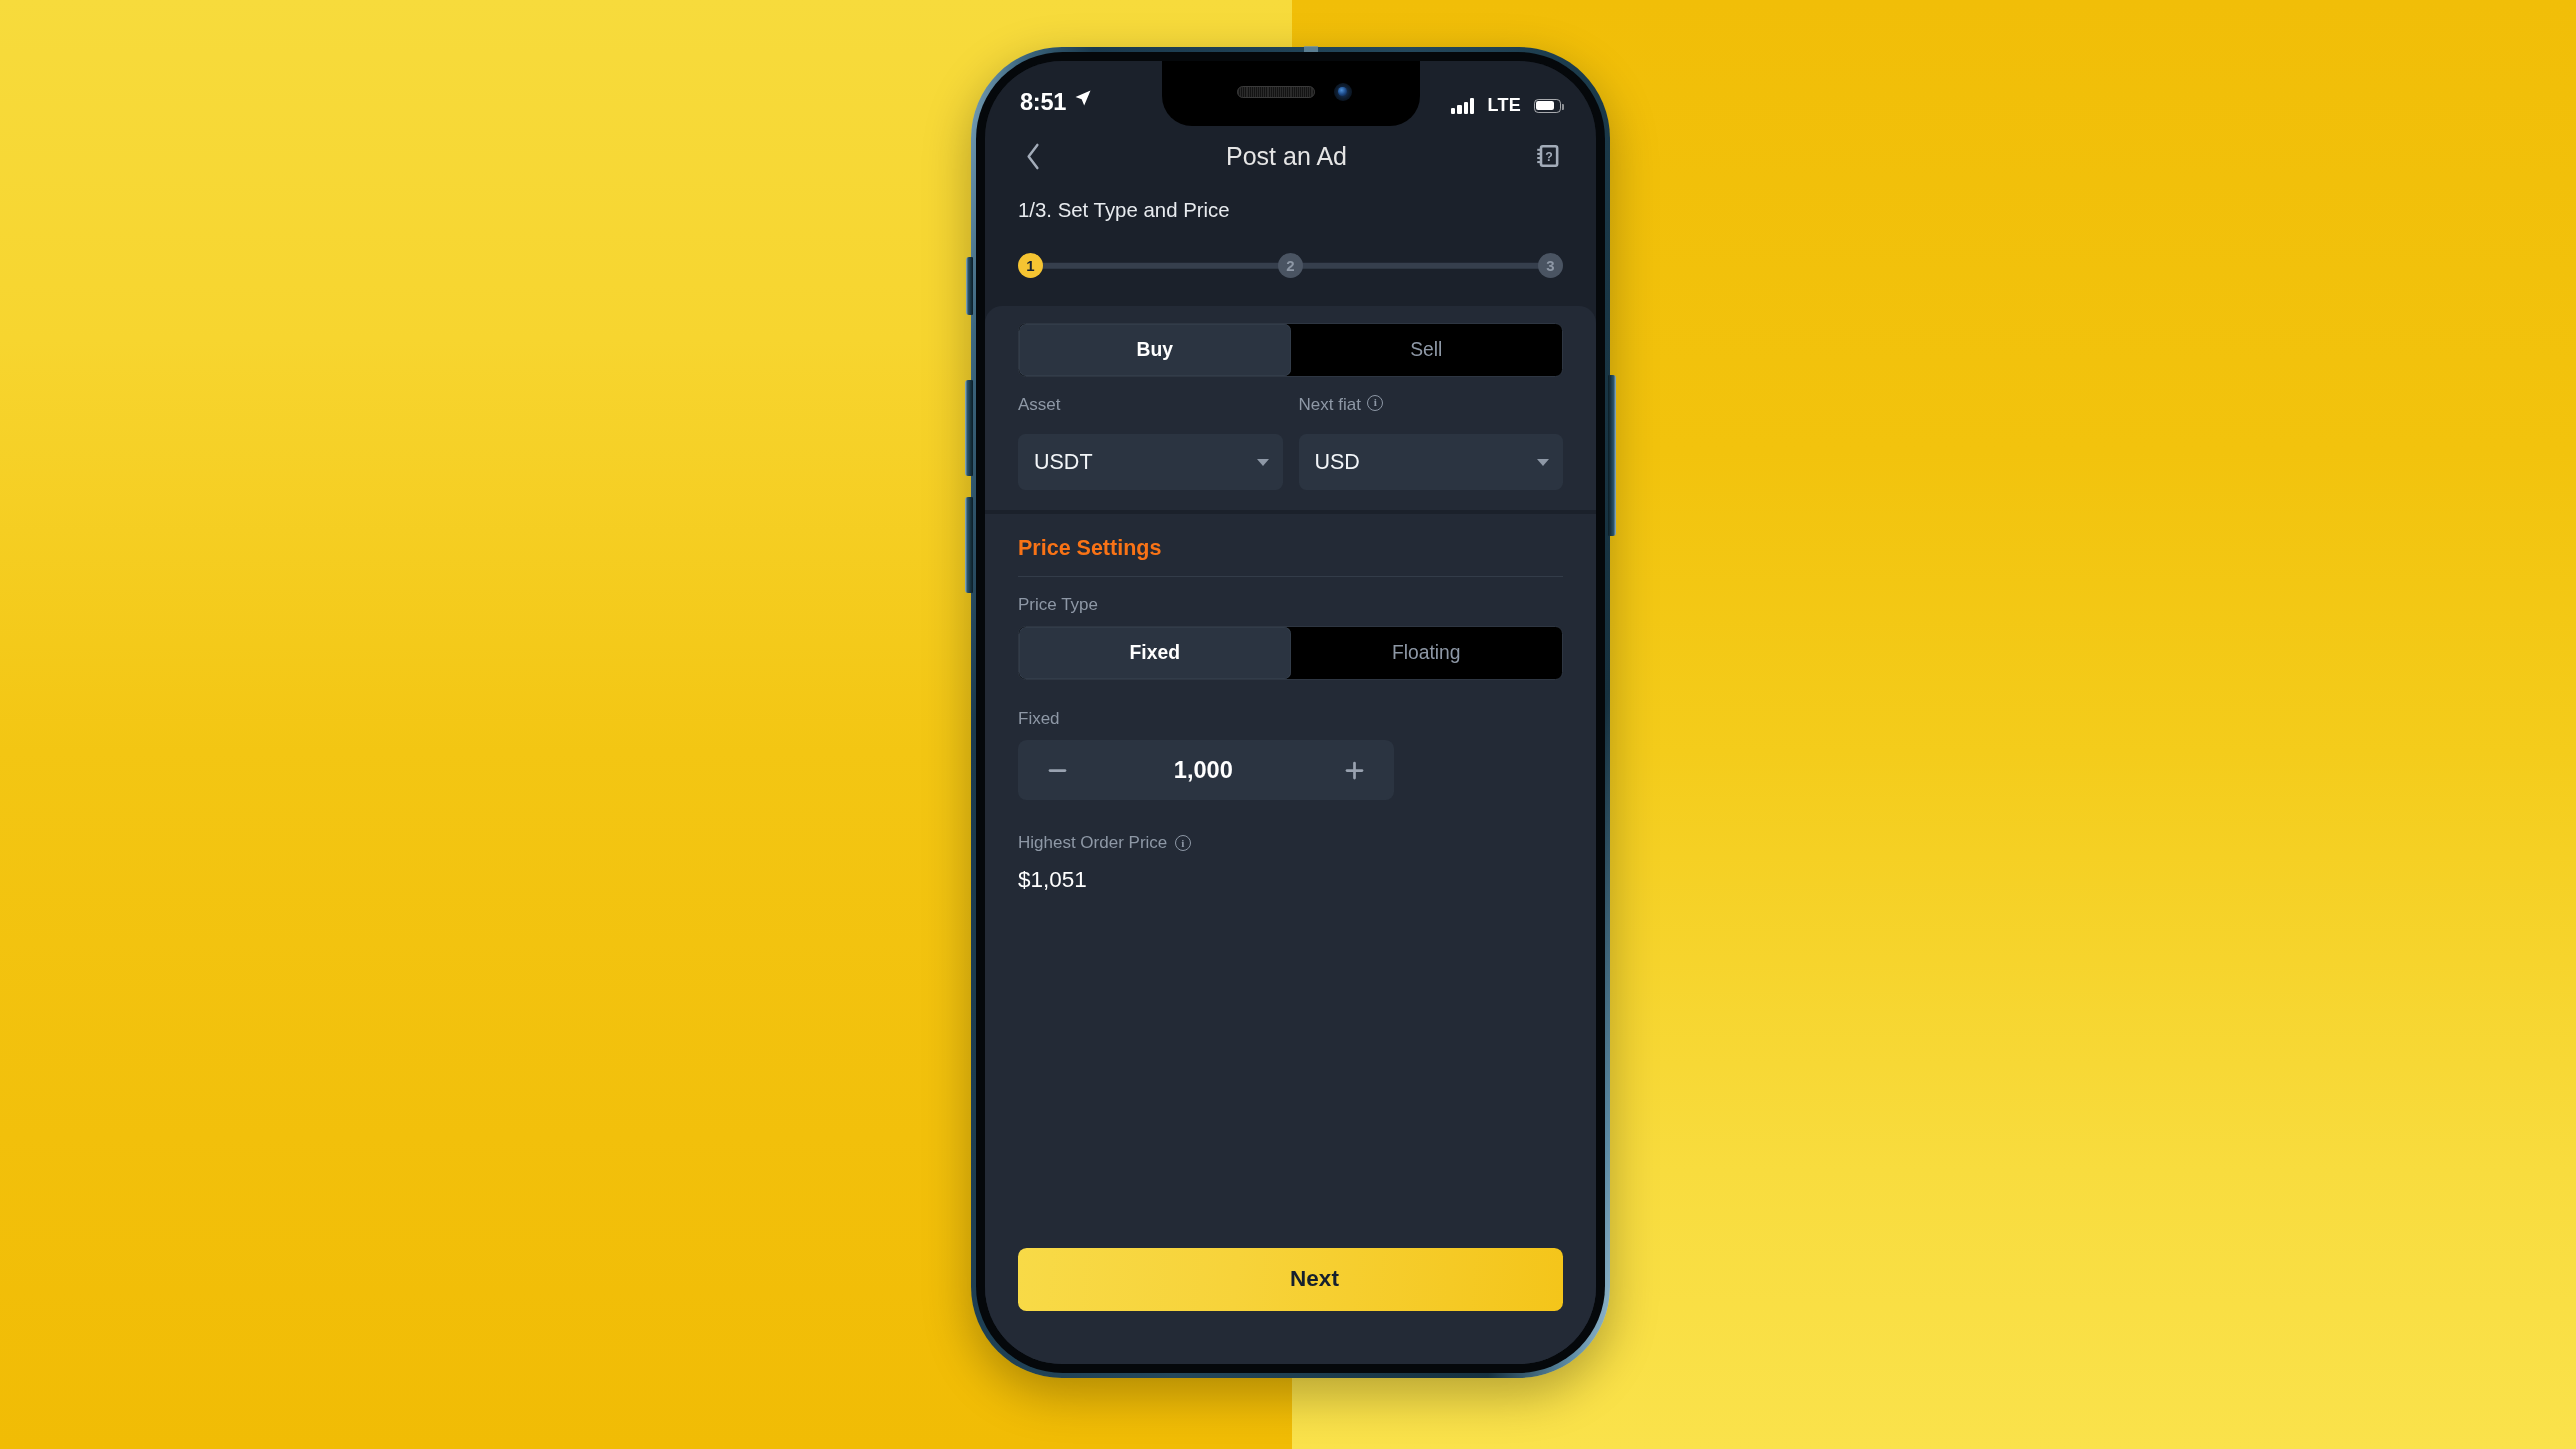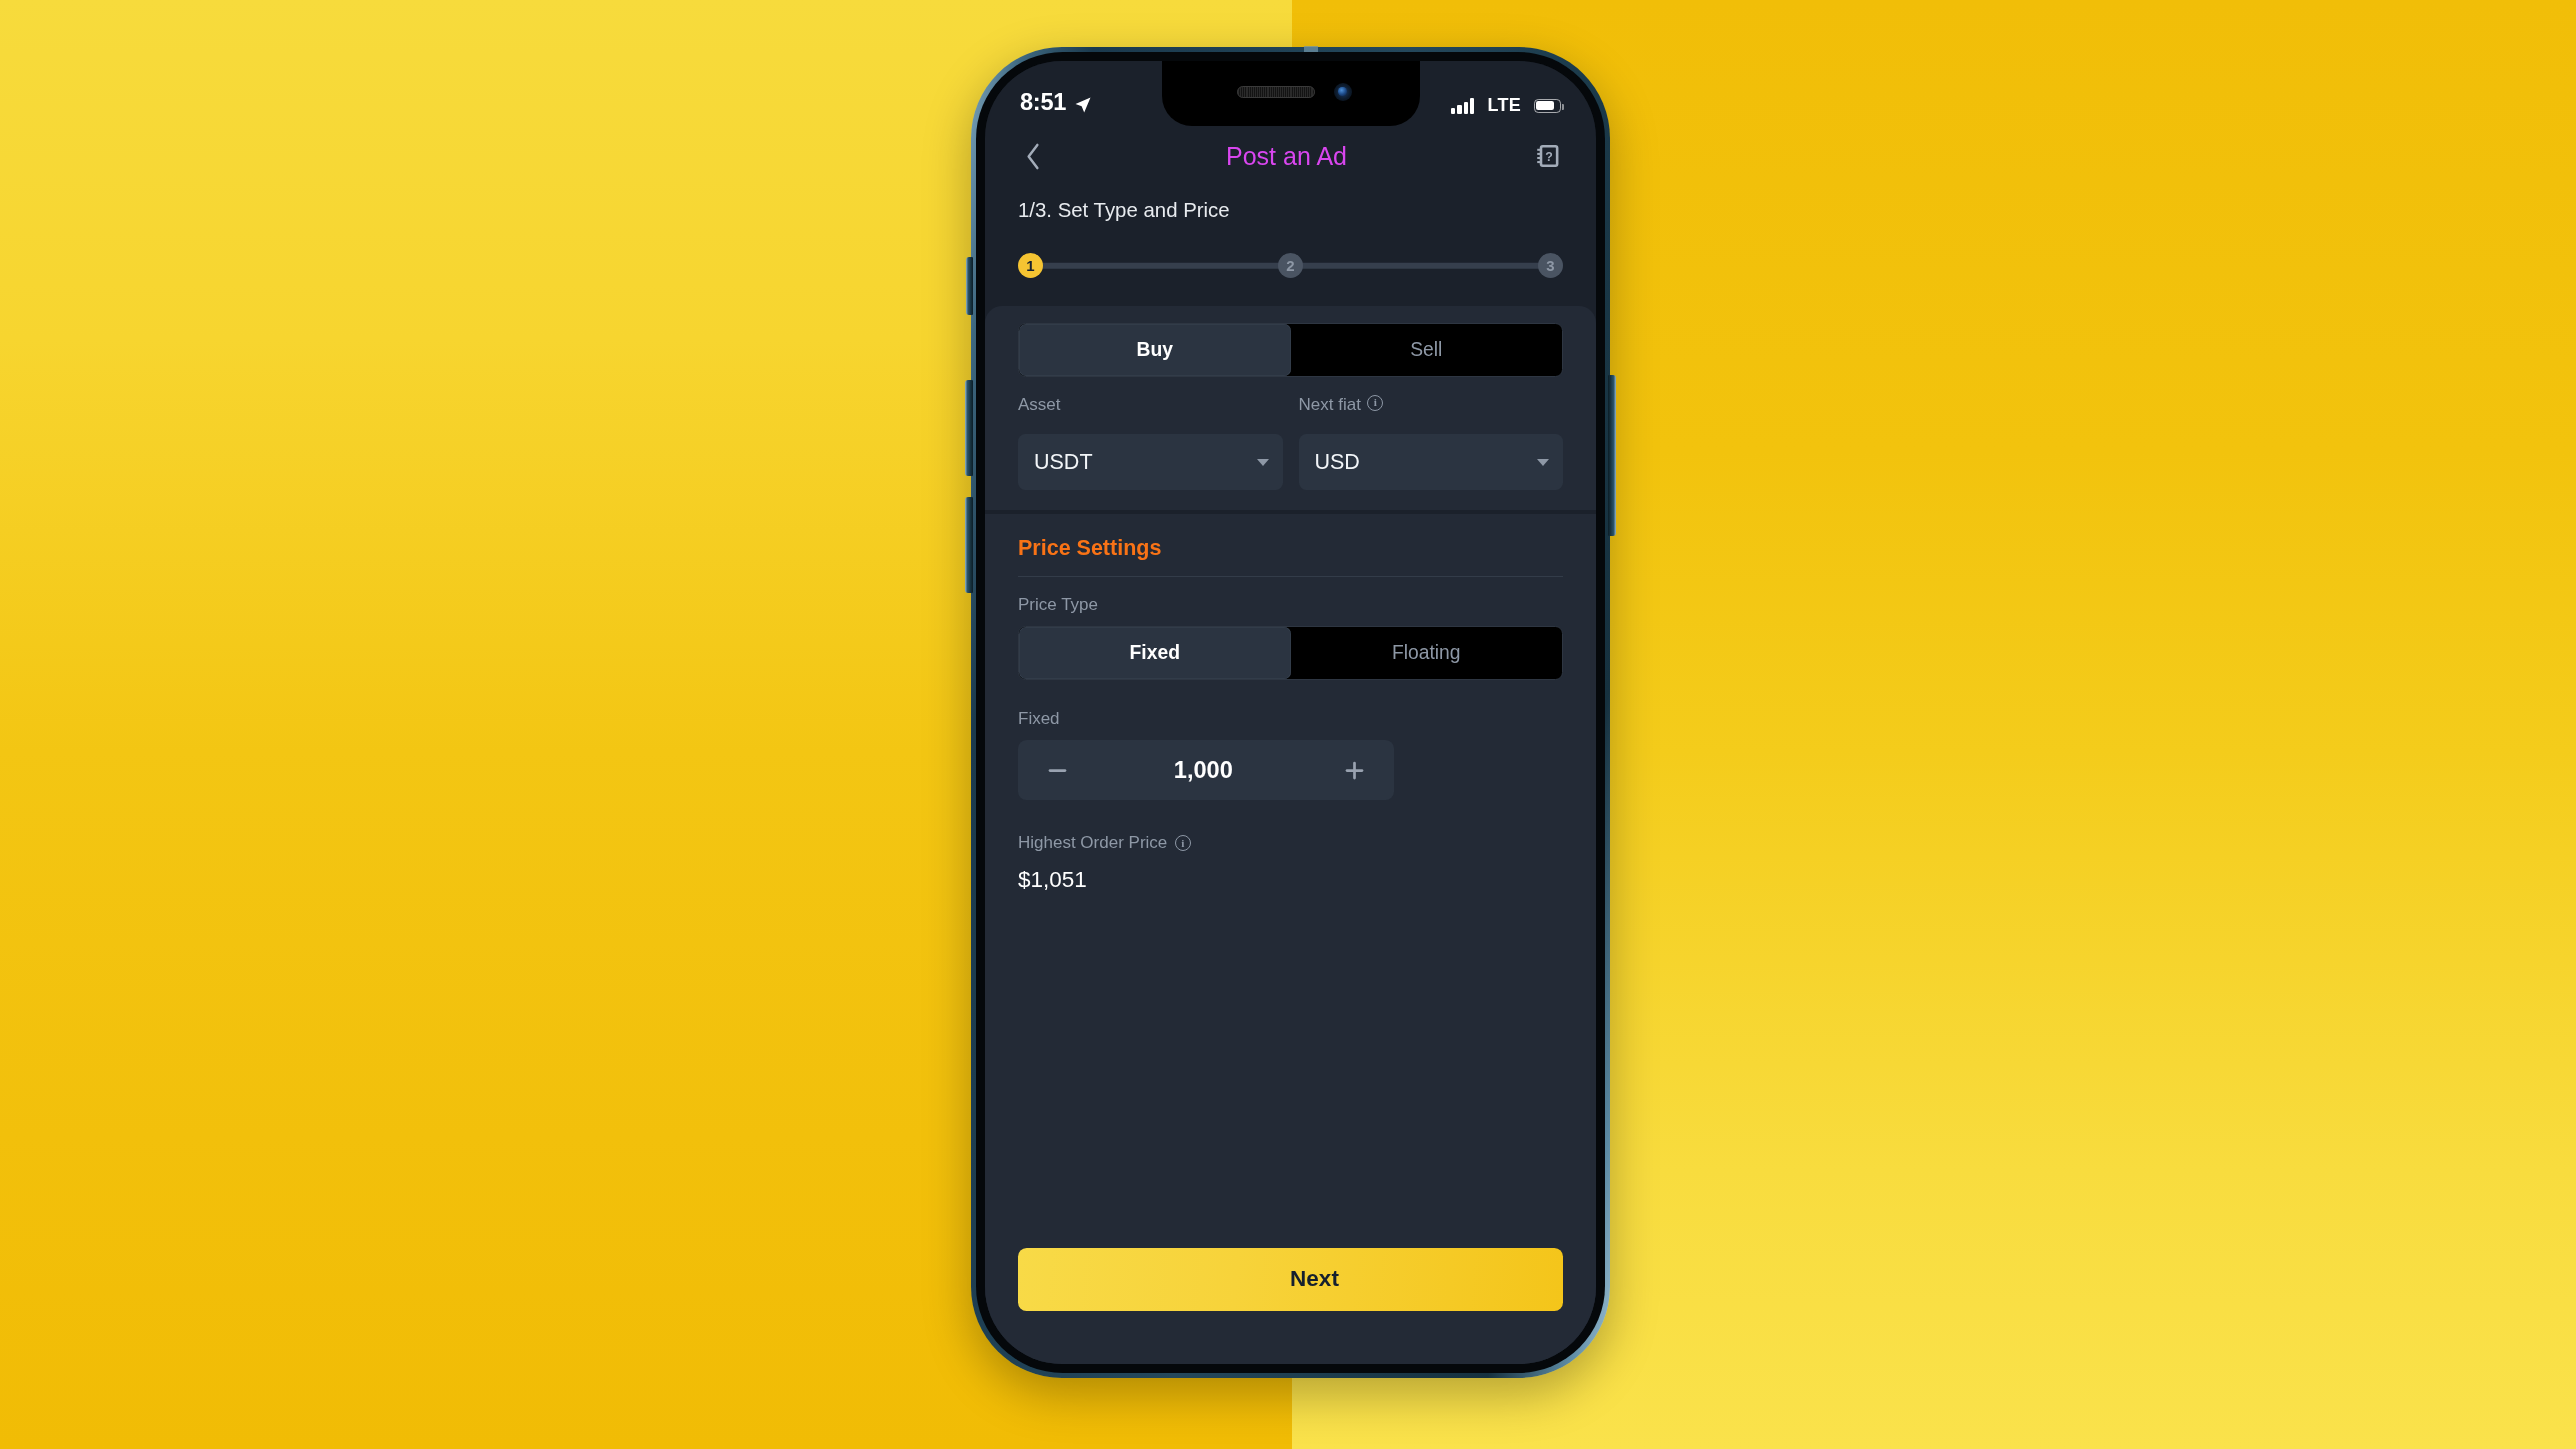--- a/index.html
+++ b/index.html
@@ -144,21 +144,21 @@
     height: 65px;
     flex: 0 0 auto;
     display: flex;
     align-items: flex-end;
     justify-content: space-between;
     padding: 0 35px 9.7px 35px;
     color: #FFFFFF;
   }
   #status-left {
     display: flex;
-    align-items: flex-end;
+    align-items: flex-start;
     gap: 7.5px;
   }
   #clock {
     font-size: 23.6px;
     font-weight: bold;
     letter-spacing: -0.3px;
   }
   #status-right {
     display: flex;
     align-items: center;
@@ -203,21 +203,21 @@
   }
   #back-chevron {
     width: 29px; height: 29px;
     display: flex; align-items: center; justify-content: center;
   }
   #nav-title {
     position: absolute;
     left: 0; right: 8px;
     text-align: center;
     font-size: 25px;
-    color: #d946ef;
+    color: #e5e5e5;
     font-weight: normal;
     pointer-events: none;
   }
   #help-icon {
     margin-left: auto;
     width: 30px; height: 30px;
     display:flex; align-items:center; justify-content:center;
   }
 
   

